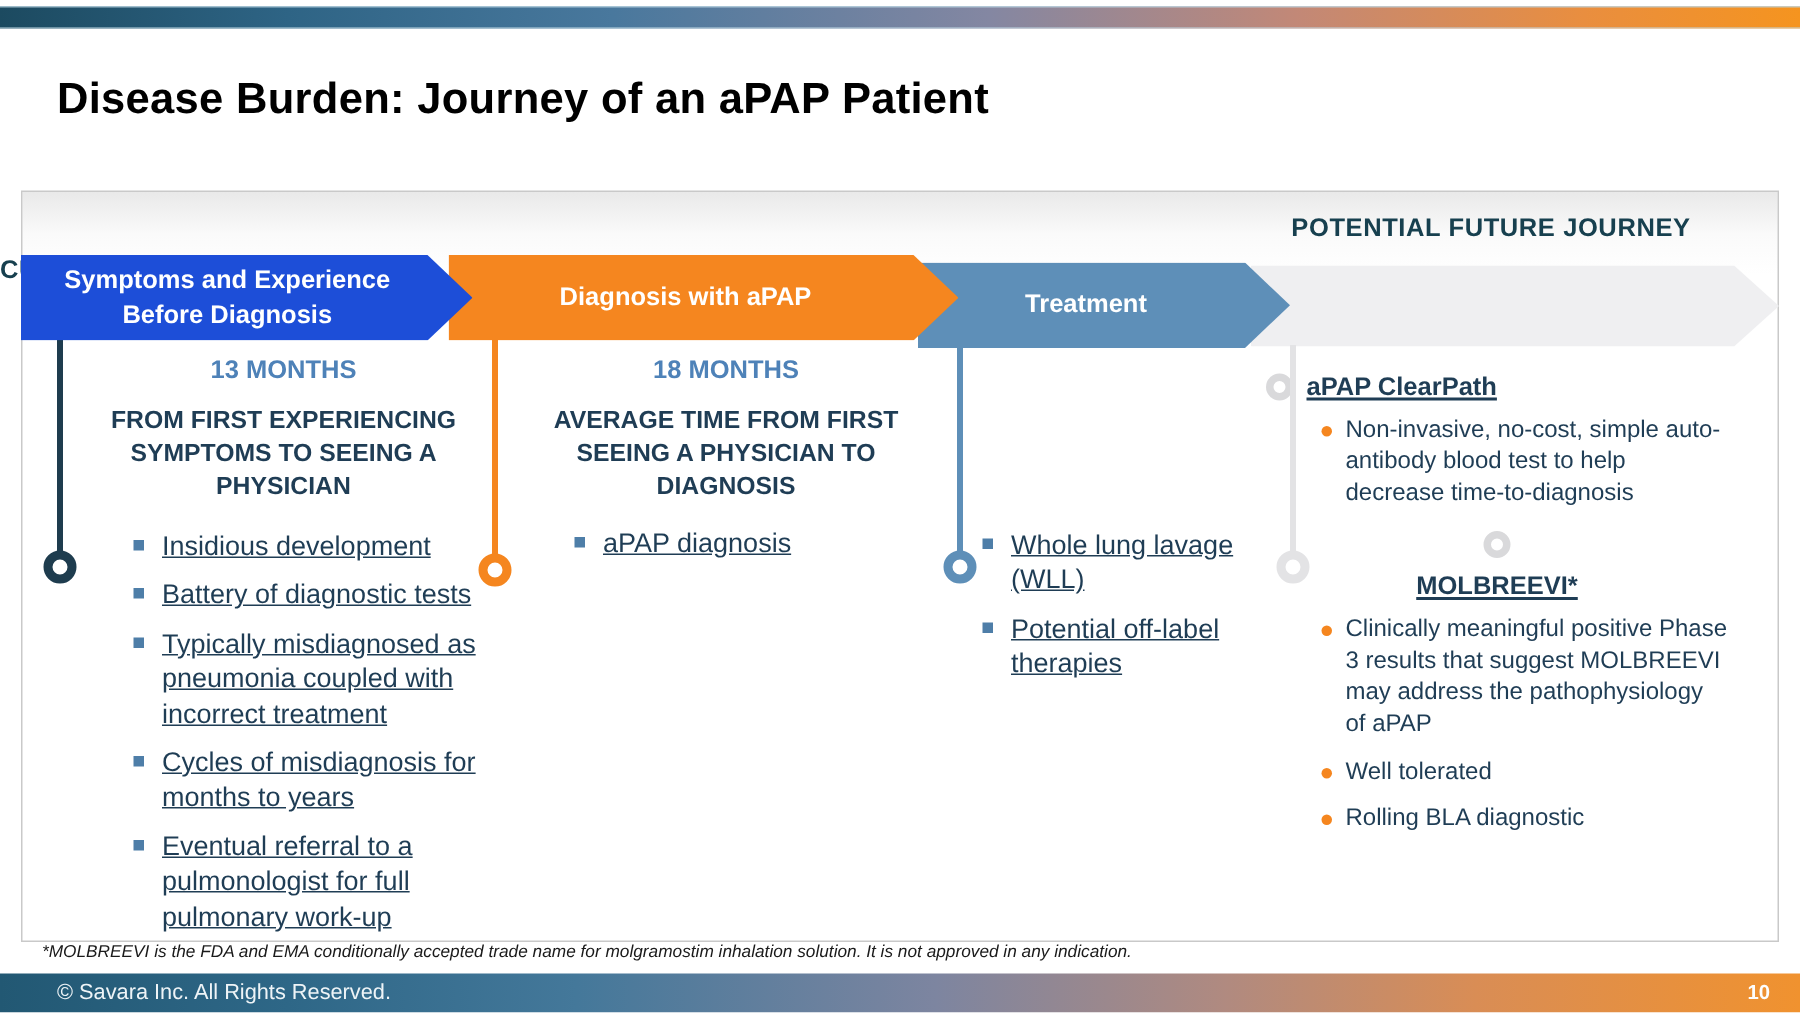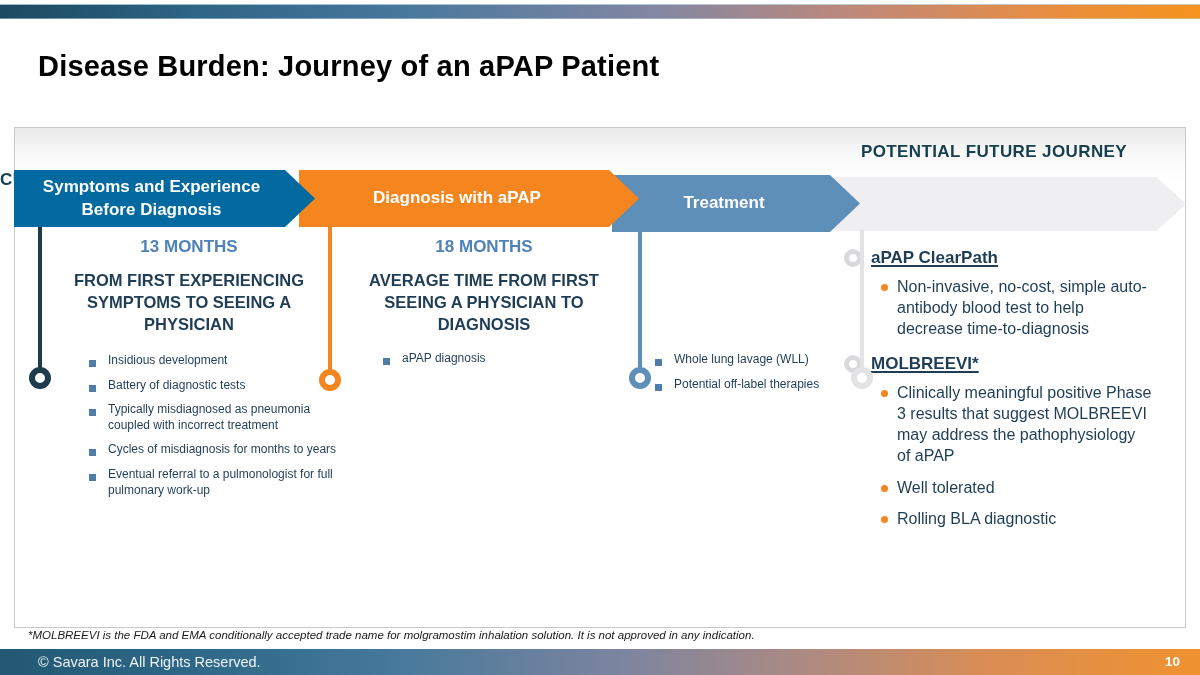--- a/index.html
+++ b/index.html
@@ -42,21 +42,21 @@
   }
   .sec-current{left:0;top:142px;width:880px;margin-top:28px;}
   .sec-future{left:824px;top:142px;width:340px;text-align:center;}
 
   
   .arrow{
     display:flex;align-items:center;justify-content:center;
     color:#ffffff;font-size:17px;font-weight:bold;text-align:center;line-height:1.3;
     clip-path:polygon(0 0, calc(100% - 30px) 0, 100% 50%, calc(100% - 30px) 100%, 0 100%);
   }
-  .arrow-symptoms{left:14px;top:170px;width:301px;height:57px;background:#0369a1;z-index:4;padding:0 34px 0 8px;box-sizing:border-box;}
+  .arrow-symptoms{left:14px;top:170px;width:301px;height:57px;background:#1d4ed8;z-index:4;padding:0 34px 0 8px;box-sizing:border-box;}
   .arrow-diagnosis{left:299px;top:170px;width:340px;height:57px;background:#f5861f;z-index:3;padding:0 40px 0 16px;box-sizing:border-box;}
   .arrow-treatment{left:612px;top:175px;width:248px;height:57px;background:#5e8fb8;z-index:2;padding:0 40px 0 16px;box-sizing:border-box;}
   .arrow-future{left:834px;top:177px;width:352px;height:54px;background:#efeff1;z-index:1;filter:drop-shadow(0 0 1px #d4d4d6);}
 
   
   .vline{width:4px;z-index:1;}
   .vline-1{left:38px;top:226px;height:144px;background:#1e3c4e;}
   .vline-2{left:328px;top:226px;height:146px;background:#f5861f;}
   .vline-3{left:638px;top:231px;height:139px;background:#5e8fb8;}
   .vline-4{left:860px;top:230px;height:140px;background:#e3e3e5;}
@@ -65,36 +65,36 @@
   .ring-2{left:319px;top:369px;border:6px solid #f5861f;}
   .ring-3{left:629px;top:367px;border:6px solid #5e8fb8;}
   .ring-4{left:851px;top:367px;border:6px solid #e3e3e5;}
 
   
   .duration{font-size:17px;font-weight:bold;color:#4e82b8;text-align:center;}
   .col-heading{font-size:16.5px;font-weight:bold;color:#1f3d55;text-align:center;line-height:1.32;margin-top:13px;}
   .col1-wrap{left:48px;top:237px;width:282px;}
   .col2-wrap{left:338px;top:237px;width:292px;}
 
-  ul.sq-list{margin:0;padding:0;list-style:none;font-size:12px;color:#1f3d55;line-height:1.3;}
+  ul.sq-list{margin:0;padding:0;list-style:none;font-size:18px;color:#1f3d55;line-height:1.3;text-decoration:underline;}
   ul.sq-list li{position:relative;padding-left:19px;margin-bottom:9px;}
   ul.sq-list li::before{content:"";position:absolute;left:0;top:7px;width:7px;height:7px;background:#4e7ea8;}
   .col1-list{left:89px;top:353px;width:252px;}
   .col2-list{left:383px;top:351px;width:240px;}
   .col3-list{left:655px;top:352px;width:190px;}
 
   
   .col4-wrap{left:844px;top:248px;width:308px;font-size:16px;color:#1f3d55;}
   .group-head{display:flex;align-items:center;gap:9px;margin-bottom:9px;}
   .ring-bullet{width:18px;height:18px;border-radius:50%;border:5px solid #d9d9db;background:#fff;box-sizing:border-box;flex:0 0 auto;}
   .product-name{font-size:17px;font-weight:bold;color:#1f3d55;text-decoration:underline;text-decoration-thickness:2px;text-underline-offset:2px;}
   ul.dot-list{margin:0 0 10px 37px;padding:0;list-style:none;line-height:1.3;}
   ul.dot-list li{position:relative;padding-left:16px;margin-bottom:11px;}
   ul.dot-list li::before{content:"";position:absolute;left:0;top:7px;width:7px;height:7px;border-radius:50%;background:#f5861f;}
-  .group-2{margin-top:15px;}
+  .group-2{margin-top:15px;flex-direction:column;}
 
   .footnote{
     left:28px;top:629px;width:1150px;
     font-size:11.5px;font-style:italic;color:#1a1a1a;
   }
 </style>
 </head>
 <body>
 
 <div class="abs accent-bar"></div>

